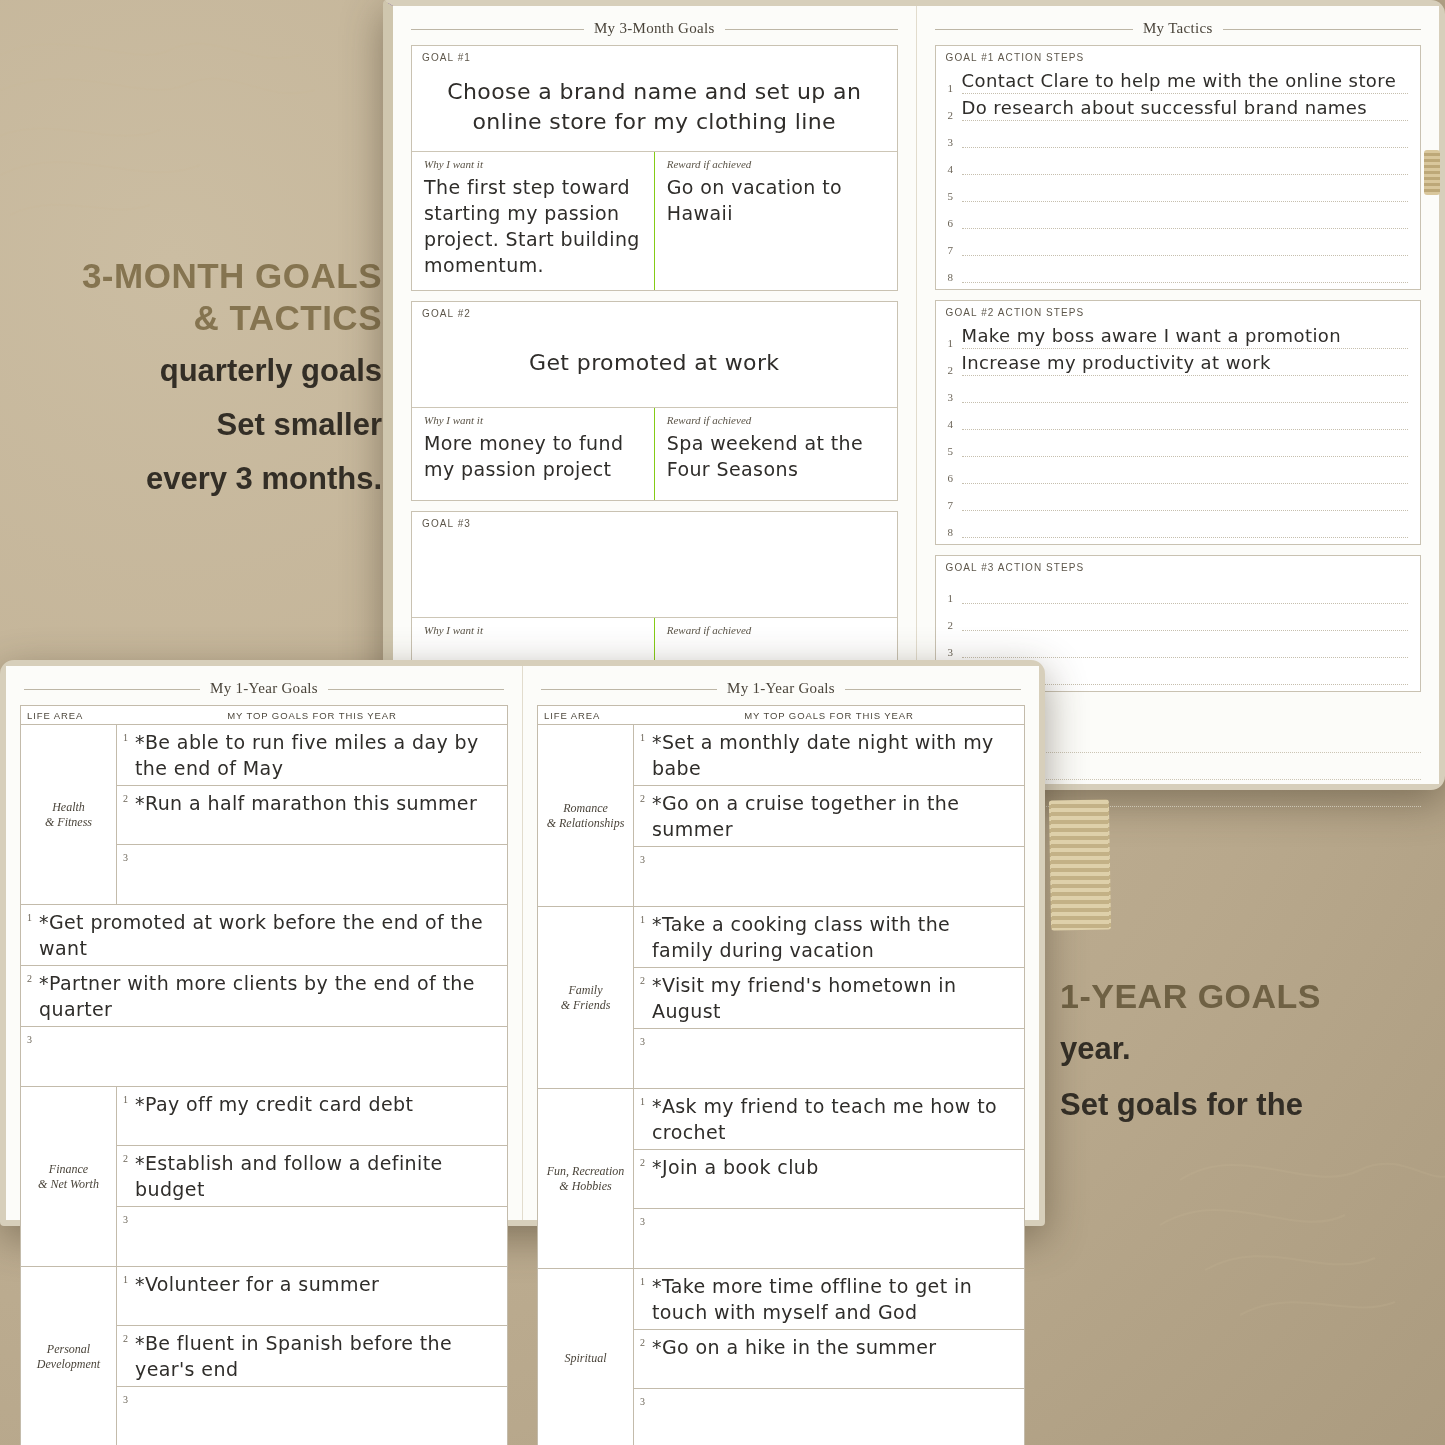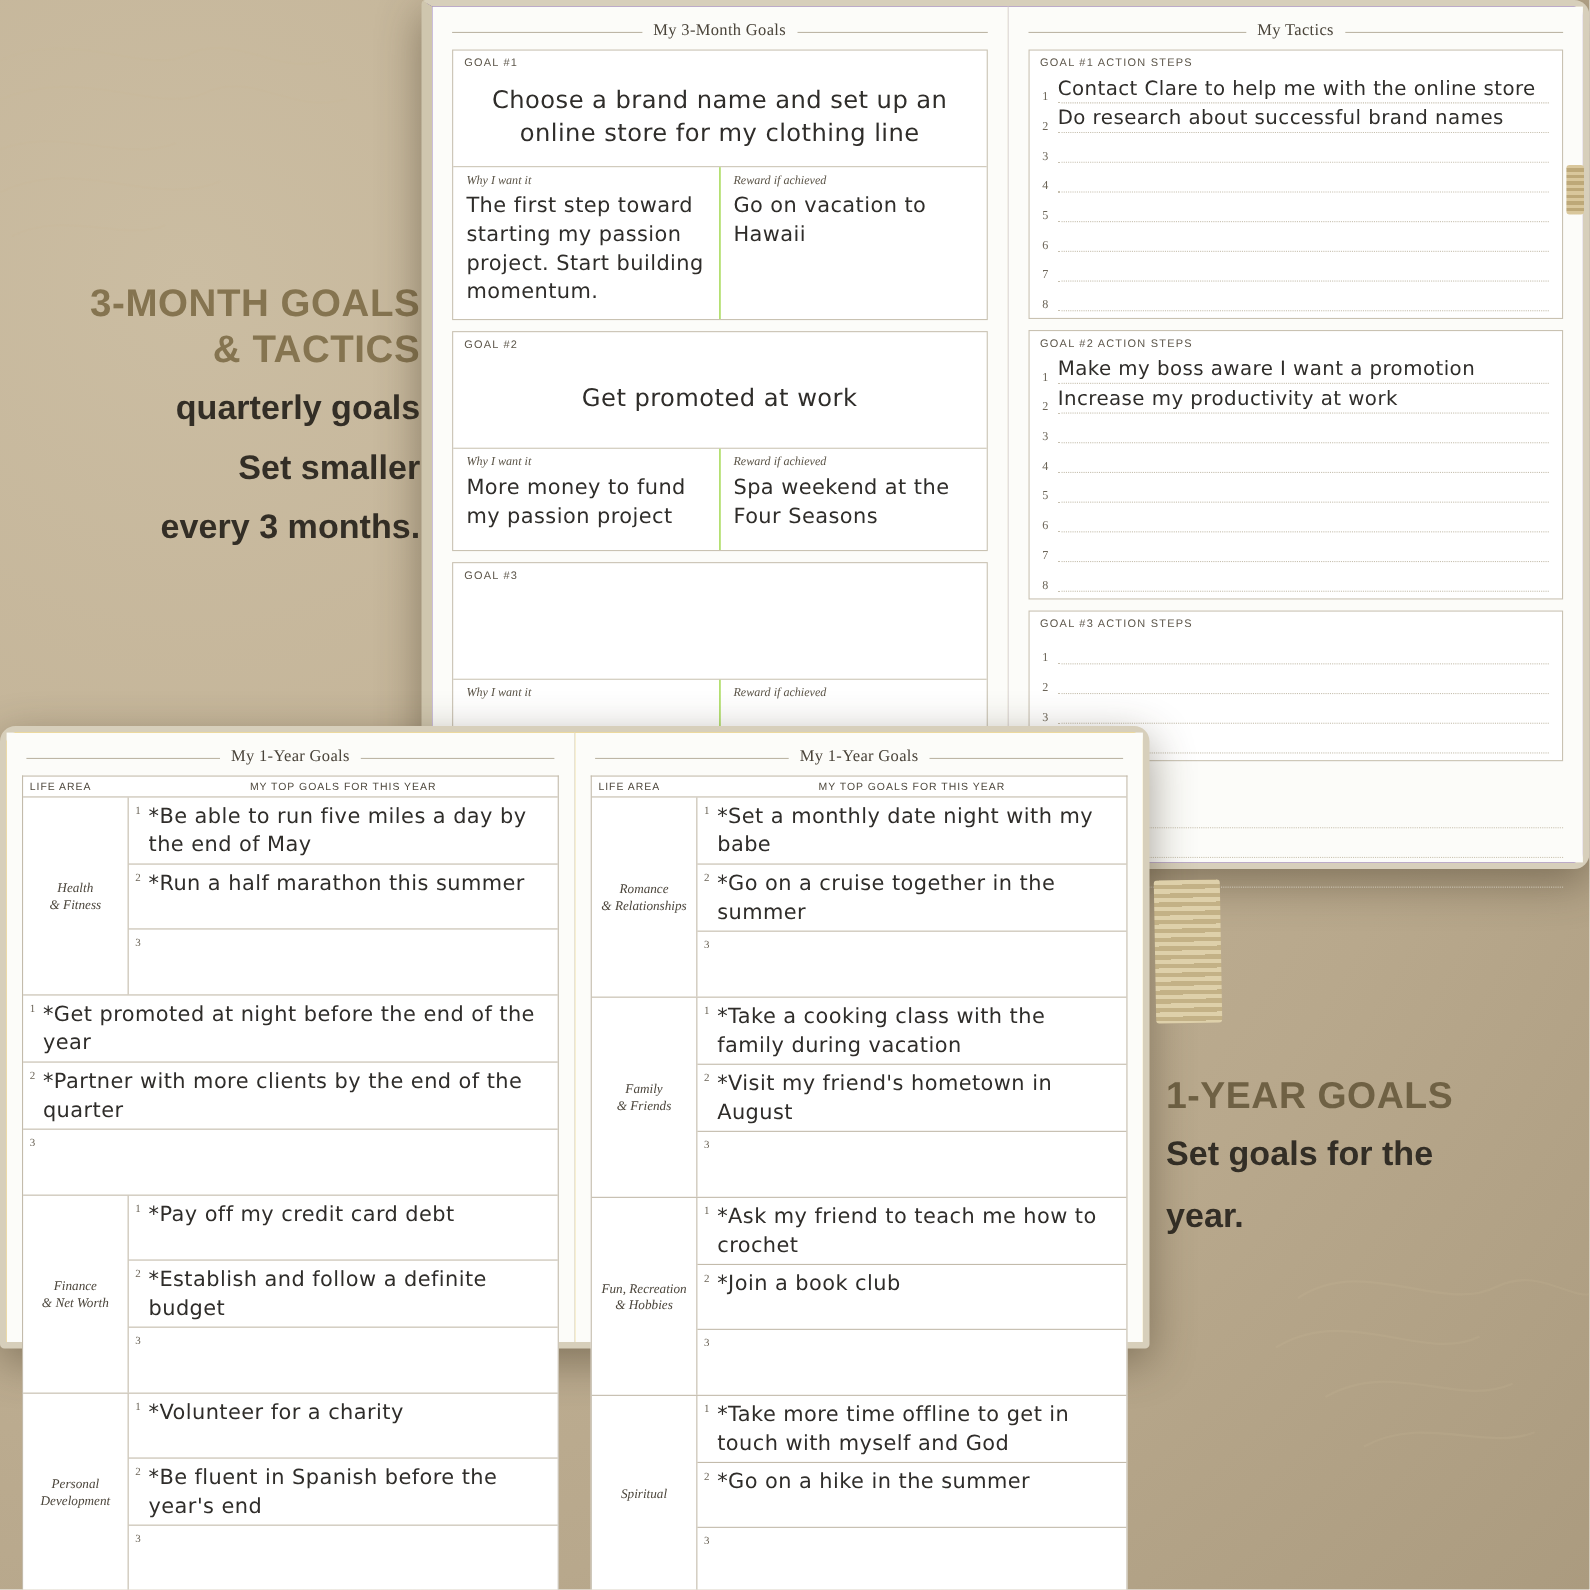--- a/index.html
+++ b/index.html
@@ -160,22 +160,22 @@
 <div class="promo" id="promo-quarterly">
   <div class="h1">3-MONTH GOALS</div>
   <div class="h1">&amp; TACTICS</div>
   <div class="sub">quarterly goals</div>
   <div class="sub">Set smaller</div>
   <div class="sub">every 3 months.</div>
 </div>
 
 <div class="promo" id="promo-year">
   <div class="h1">1-YEAR GOALS</div>
+  <div class="sub">year.</div>
   <div class="sub">Set goals for the</div>
-  <div class="sub">year.</div>
 </div>
 
 <div class="spread" id="spread-quarterly">
   <div class="inner">
 
     <div class="pane left">
       <div class="page-title">
         <span>My 3-Month Goals</span>
       </div>
 
@@ -415,21 +415,21 @@
                 </div>
               </div>
           </div>
         </div>
 
         <div class="yr-row">
           <div class="yr-goals">
             <div class="yr-goal">
                 <div class="n">1</div>
                 <div class="txt">
-                  <div class="hw">*Get promoted at night before the end of the year</div>
+                  <div class="hw">*Get promoted at work before the end of the want</div>
                 </div>
               </div>
             <div class="yr-goal">
                 <div class="n">2</div>
                 <div class="txt">
                   <div class="hw">*Partner with more clients by the end of the quarter</div>
                 </div>
               </div>
             <div class="yr-goal">
                 <div class="n">3</div>
@@ -463,21 +463,21 @@
               </div>
           </div>
         </div>
 
         <div class="yr-row">
           <div class="yr-area">Personal<br>Development</div>
           <div class="yr-goals">
             <div class="yr-goal">
                 <div class="n">1</div>
                 <div class="txt">
-                  <div class="hw">*Volunteer for a charity</div>
+                  <div class="hw">*Volunteer for a summer</div>
                 </div>
               </div>
             <div class="yr-goal">
                 <div class="n">2</div>
                 <div class="txt">
                   <div class="hw">*Be fluent in Spanish before the year's end</div>
                 </div>
               </div>
             <div class="yr-goal">
                 <div class="n">3</div>

